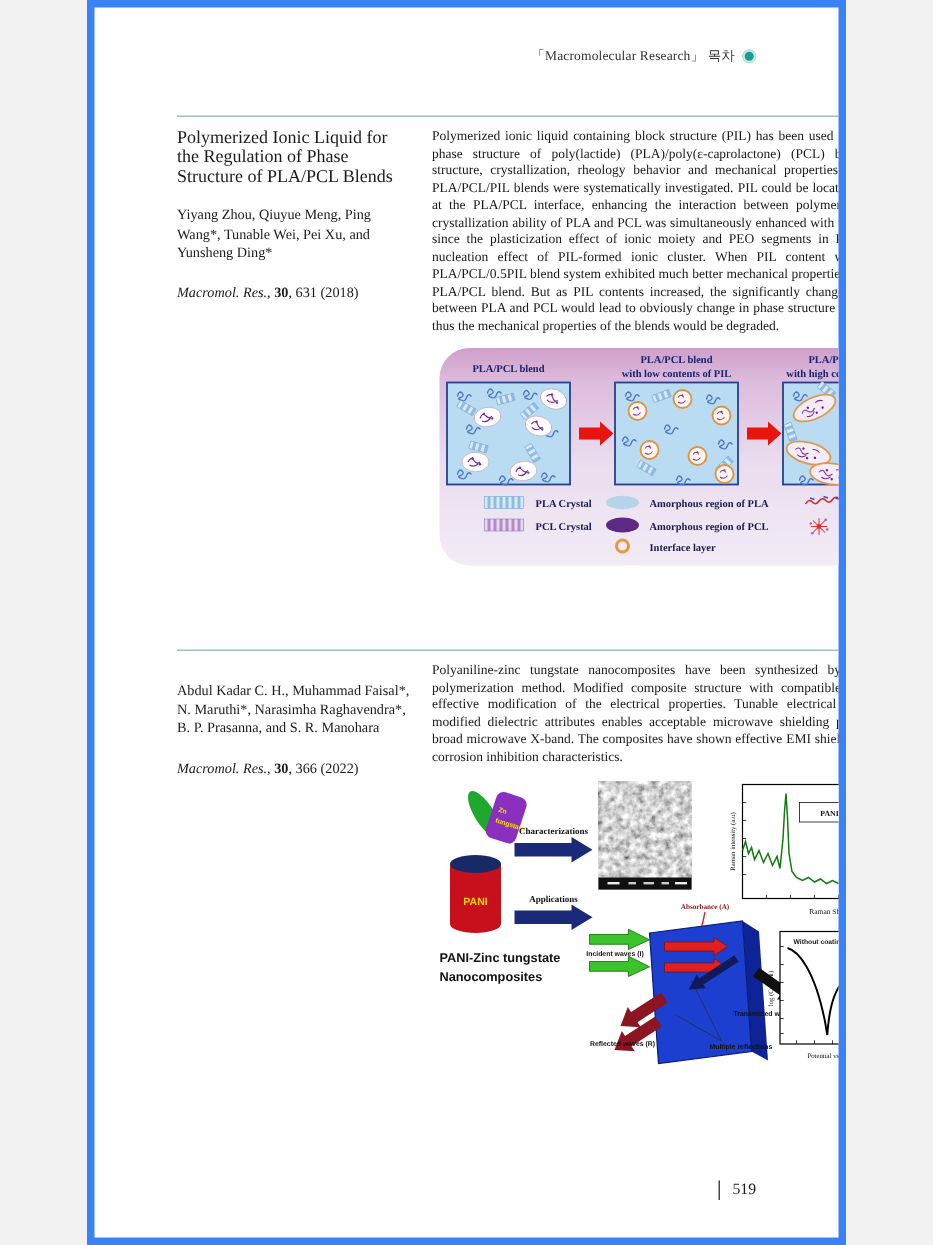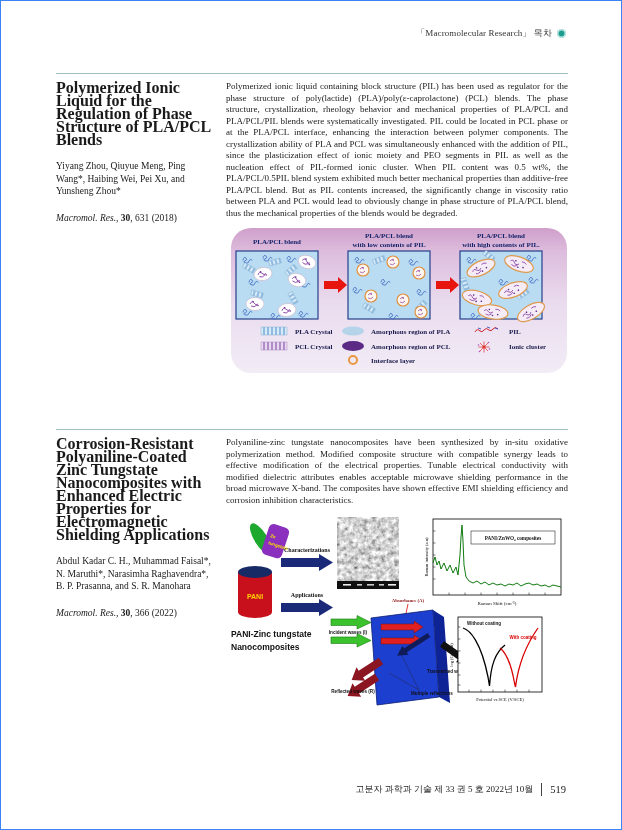--- a/index.html
+++ b/index.html
@@ -1,33 +1,33 @@
 <!DOCTYPE html>
 <html><head>
 <meta charset="utf-8">
 <style>
   html,body{margin:0;padding:0;background:#f2f2f2;}
   .page{
-    position:relative;width:622px;height:830px;background:#ffffff;
+    position:relative;width:506px;height:830px;background:#ffffff;
     font-family:"Liberation Serif", serif;color:#1a1a1a;overflow:hidden;
-    border:1px solid #3b82f6;box-sizing:border-box;margin:0 auto;
+    border:5px solid #3b82f6;box-sizing:border-box;margin:0 auto;
   }
   
   .hdr{position:absolute;top:26px;right:55px;display:flex;align-items:center;gap:5px;}
   .hdr-text{font-size:9px;color:#333;letter-spacing:0.1px;}
   .toc-dot{width:9px;height:9px;border-radius:50%;background:#1b9e8f;
     box-shadow:inset 0 0 0 1.5px rgba(255,255,255,.75);}
   
   .article{position:absolute;left:55px;width:512px;border-top:1px solid #9fbfbf;
     padding-top:7px;display:flex;gap:13px;box-sizing:border-box;}
   .art1{top:72px;}
   .art2{top:428px;}
   .colL{width:157px;flex:0 0 157px;}
   .colR{flex:1;min-width:0;}
-  .title{font-size:16px;font-weight:bold;line-height:13px;margin:0 0 0 0;}
+  .title{font-size:12px;font-weight:normal;line-height:13px;margin:0 0 0 0;}
   .authors{font-size:9.5px;line-height:12.5px;margin-top:14px;}
   .cite{font-size:9.5px;margin-top:15px;}
   .cite .jr{font-style:italic;}
   .cite .vol{font-weight:bold;text-align:right;}
   .abstract{font-size:9px;line-height:11.5px;text-align:justify;}
   .figwrap{margin-top:9px;margin-left:5px;}
   .fig1bg{
     width:336px;height:145px;border-radius:20px;
     background:linear-gradient(180deg,#cf9fca 0%,#ddbcdd 16%,#eadcee 52%,#f2ecf6 100%);
   }
@@ -45,21 +45,21 @@
 <div class="page">
 
   <div class="hdr">
     <span class="hdr-text">「Macromolecular Research」 목차</span>
     <span class="toc-dot"></span>
   </div>
 
   <div class="article art1">
     <div class="colL">
       <p class="title">Polymerized Ionic Liquid for the Regulation of Phase Structure of PLA/PCL Blends</p>
-      <p class="authors">Yiyang Zhou, Qiuyue Meng, Ping Wang*, Haibing Wei, Pei Xu, and Yunsheng Zhou*</p>
+      <p class="authors">Yiyang Zhou, Qiuyue Meng, Ping Wang*, Tunable Wei, Pei Xu, and Yunsheng Ding*</p>
       <p class="cite"><span class="jr">Macromol. Res.,</span> <span class="vol">30</span><span>, 631 (2018)</span></p>
     </div>
     <div class="colR">
       <div class="abstract">Polymerized ionic liquid containing block structure (PIL) has been used as regulator for the phase structure of poly(lactide) (PLA)/poly(ε-caprolactone) (PCL) blends. The phase structure, crystallization, rheology behavior and mechanical properties of PLA/PCL and PLA/PCL/PIL blends were systematically investigated. PIL could be located in PCL phase or at the PLA/PCL interface, enhancing the interaction between polymer components. The crystallization ability of PLA and PCL was simultaneously enhanced with the addition of PIL, since the plasticization effect of ionic moiety and PEO segments in PIL as well as the nucleation effect of PIL-formed ionic cluster. When PIL content was 0.5 wt%, the PLA/PCL/0.5PIL blend system exhibited much better mechanical properties than additive-free PLA/PCL blend. But as PIL contents increased, the significantly change in viscosity ratio between PLA and PCL would lead to obviously change in phase structure of PLA/PCL blend, thus the mechanical properties of the blends would be degraded.</div>
 
       <div class="figwrap fig1bg">
         <svg width="336" height="145" viewBox="0 0 336 145">
           <defs>
             <pattern id="stripeBlue" width="4" height="8" patternUnits="userSpaceOnUse">
               <rect width="4" height="8" fill="#d8eaf7"></rect>
@@ -198,21 +198,20 @@
             </g>
             <text x="278" y="121">Ionic cluster</text>
           </g>
         </svg>
       </div>
     </div>
   </div>
 
   <div class="article art2">
     <div class="colL">
-      <p class="title">Corrosion-Resistant Polyaniline-Coated Zinc Tungstate Nanocomposites with Enhanced Electric Properties for Electromagnetic Shielding Applications</p>
       <p class="authors">Abdul Kadar C. H., Muhammad Faisal*, N. Maruthi*, Narasimha Raghavendra*, B. P. Prasanna, and S. R. Manohara</p>
       <p class="cite"><span class="jr">Macromol. Res.,</span> <span class="vol">30</span><span>, 366 (2022)</span></p>
     </div>
     <div class="colR">
       <div class="abstract">Polyaniline-zinc tungstate nanocomposites have been synthesized by in-situ oxidative polymerization method. Modified composite structure with compatible synergy leads to effective modification of the electrical properties. Tunable electrical conductivity with modified dielectric attributes enables acceptable microwave shielding performance in the broad microwave X-band. The composites have shown effective EMI shielding efficiency and corrosion inhibition characteristics.</div>
 
       <div class="figwrap">
         <svg width="336" height="207" viewBox="0 0 336 207">
           <defs>
             <filter id="semNoise" x="0" y="0" width="100%" height="100%">
@@ -329,18 +328,17 @@
             <text x="292" y="124" text-anchor="middle" font-size="4.5" font-weight="bold" fill="#d80000" class="sansT">With coating</text>
             <text x="269" y="186" text-anchor="middle" font-size="4.5" fill="#111">Potential vs SCE (V/SCE)</text>
             <text transform="translate(222,140) rotate(-90)" text-anchor="middle" font-size="4.5" fill="#111">log (Current)</text>
           </g>
         </svg>
       </div>
     </div>
   </div>
 
   <div class="ftr">
-    <span class="ftr-info">고분자 과학과 기술 제 33 권 5 호 2022년 10월</span>
     <span class="ftr-sep"></span>
     <span class="ftr-page">519</span>
   </div>
 
 </div>
 
 </body></html>

